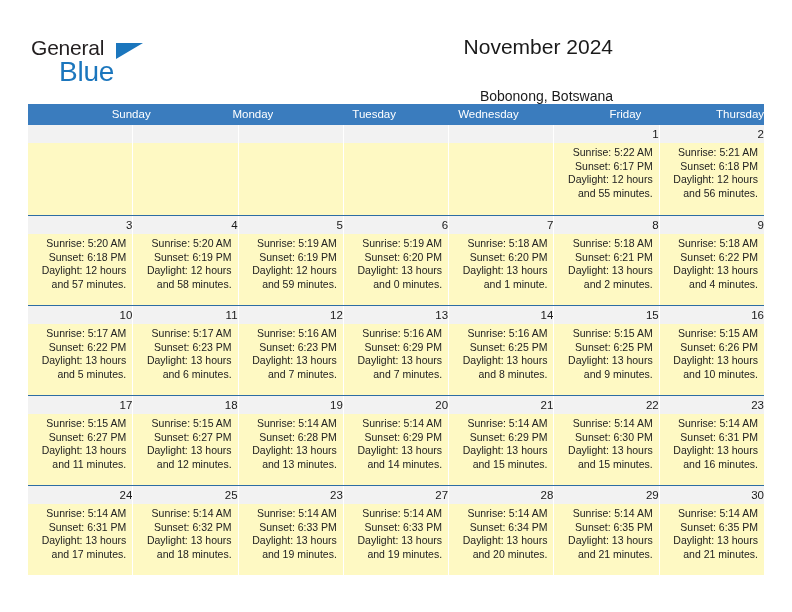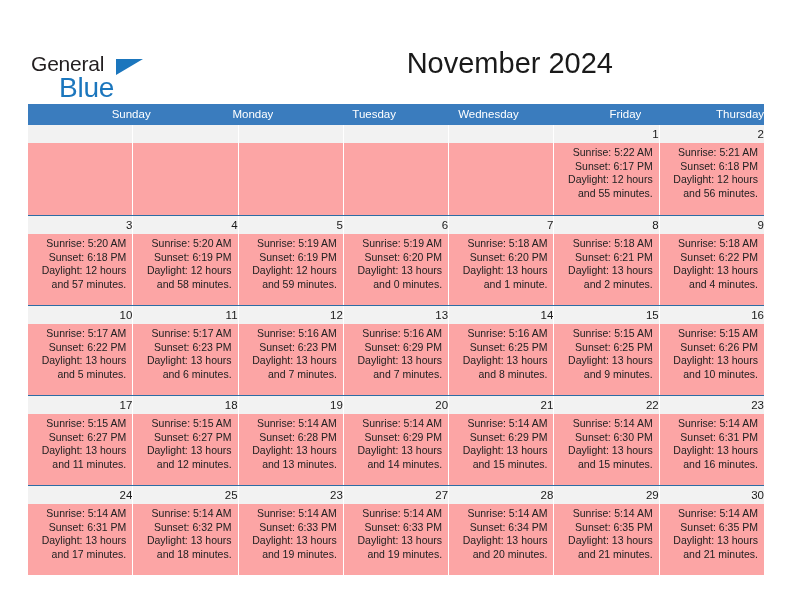--- a/index.html
+++ b/index.html
@@ -19,21 +19,21 @@
     position: relative;
     width: 792px;
     height: 612px;
     box-sizing: border-box;
   }
 
   
   .header {
     position: absolute;
     left: 0;
-    top: 16px;
+    top: 0;
     width: 647px;
     height: 104px;
   }
 
   .brand {
     position: absolute;
     left: 31px;
     top: 36px;
     width: 160px;
     height: 46px;
@@ -66,21 +66,21 @@
     border-bottom: 16px solid transparent;
   }
 
   .title-block {
     position: absolute;
     right: 34px;
     top: 30px;
     text-align: right;
   }
   .cal-title {
-    font-size: 29px;
+    font-size: 21px;
     color: #1a1a1a;
     line-height: 34px;
     white-space: nowrap;
   }
   .cal-subtitle {
     font-size: 14px;
     color: #1a1a1a;
     line-height: 20px;
     margin-top: 22px;
     white-space: nowrap;
@@ -146,21 +146,21 @@
     color: #1a1a1a;
   }
   .day-cell.empty .day-number-band {
     background: #f2f2f2;
   }
 
   .day-body {
     flex: 1 1 auto;
     padding: 3px 6px 0 7px;
     box-sizing: border-box;
-    background: #fca5a5;
+    background: #fef9c3;
   }
   .day-line {
     font-size: 10.5px;
     line-height: 13.6px;
     color: #222222;
     white-space: nowrap;
   }
 </style>
 </head>
 <body>

